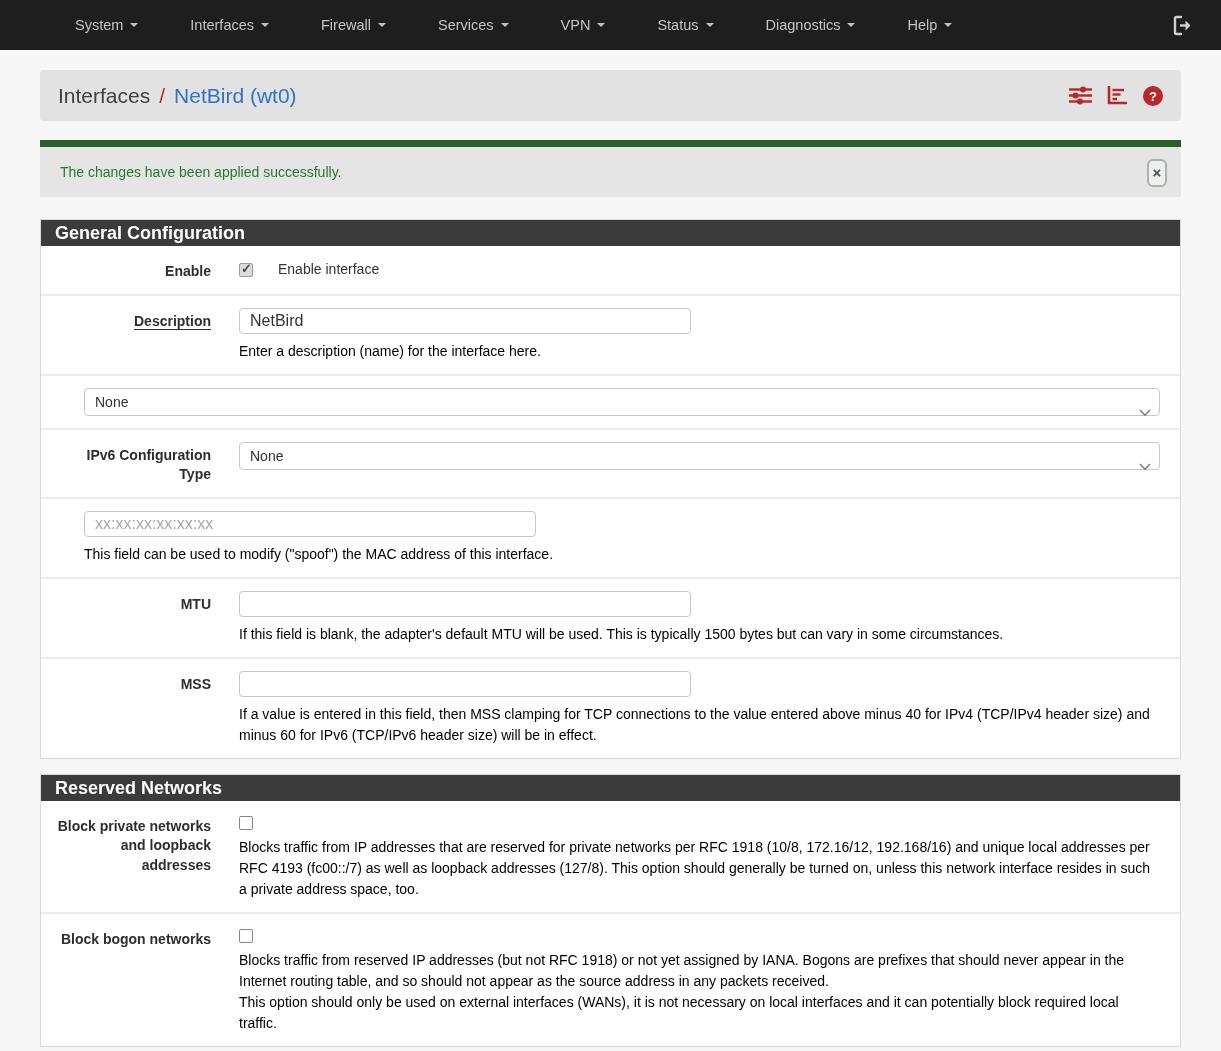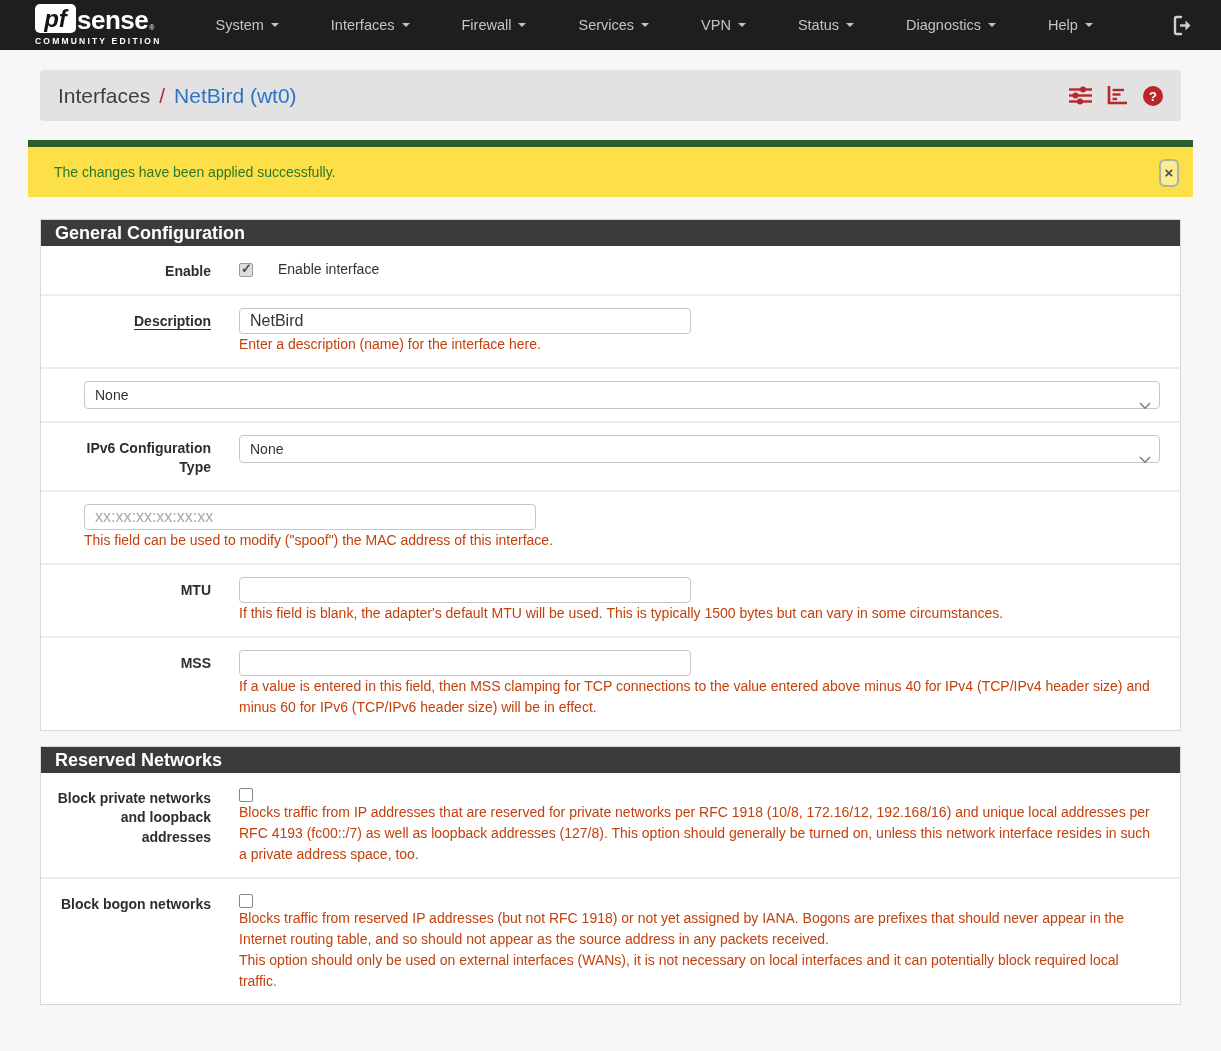--- a/index.html
+++ b/index.html
@@ -46,22 +46,22 @@
     display:flex; align-items:center; padding:0 18px; font-size:21px;
   }
   .crumb-section { color:#3f3f3f; }
   .crumb-sep { color:#b9262c; margin:0 9px; }
   .crumb-current { color:#2d73c8; text-decoration:none; cursor:pointer; }
   .crumb-icons { margin-left:auto; display:flex; align-items:center; gap:15px; }
   .crumb-icons a { display:flex; align-items:center; cursor:pointer; }
 
   
   .alert {
-    margin:19px 28px 0; background:#fde047; border-top:7px solid #2b5e28;
-    padding:17px 50px 17px 26px; color:#28792f; position:relative;
+    margin:19px 40px 0; background:#e5e5e5; border-top:7px solid #2b5e28;
+    padding:17px 50px 17px 20px; color:#28792f; position:relative;
   }
   .alert-close {
     position:absolute; right:14px; top:12px;
     width:20px; height:28px; border:2px solid #a9b3a7; border-radius:6px;
     background:rgba(255,255,255,0.4); color:#4a4a4a;
     font-size:15px; font-weight:bold; line-height:24px; text-align:center;
     cursor:pointer; padding:0;
   }
 
   
@@ -102,37 +102,27 @@
     display:inline-block; vertical-align:middle;
   }
   input[type=checkbox]:checked { background:#dcdcdc; border-color:#9a9a9a; }
   input[type=checkbox]:checked::after {
     content:"\2713"; position:absolute; left:1px; top:-3px;
     font-size:13px; font-weight:bold; color:#4c4c4c;
   }
   .check-inline { display:flex; align-items:center; padding-top:3px;gap:17px; }
   .check-inline label { margin-left:8px; color:#333; cursor:pointer; }
 
-  .help { color:#c2410c; line-height:1.5; }
+  .help { color:#000000; margin-top:7px; line-height:1.5; }
   .help p { margin:0; }
 </style>
 </head>
 <body>
 
 <nav class="navbar">
-  <a class="brand">
-    <span class="brand-top">
-      <span class="pf-box">
-          <span>pf</span>
-        </span>
-      <span class="sense">sense</span>
-      <span class="reg">®</span>
-    </span>
-    <span class="edition">COMMUNITY EDITION</span>
-  </a>
   <div class="nav-items">
     <a class="nav-item">
         <span>System</span>
         <span class="caret"></span>
       </a>
     <a class="nav-item">
         <span>Interfaces</span>
         <span class="caret"></span>
       </a>
     <a class="nav-item">

